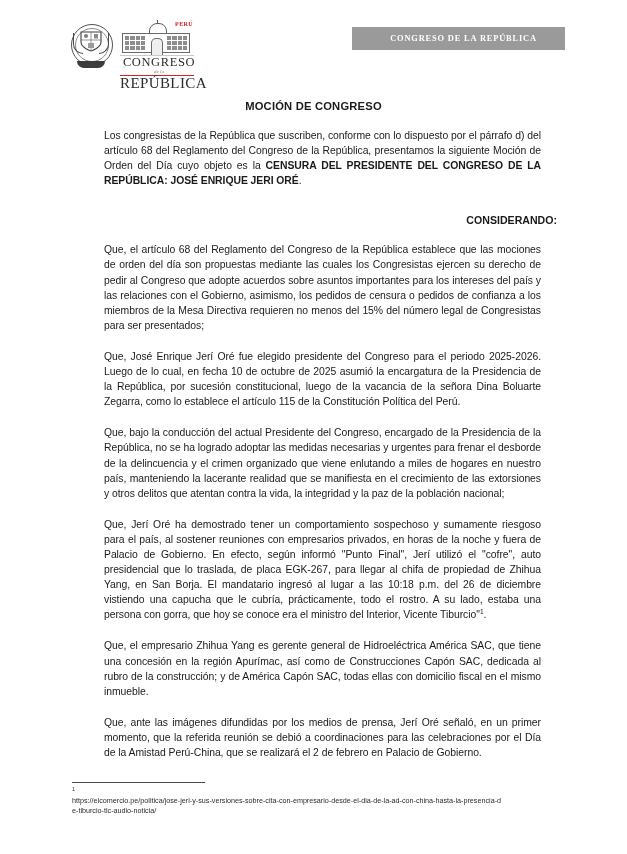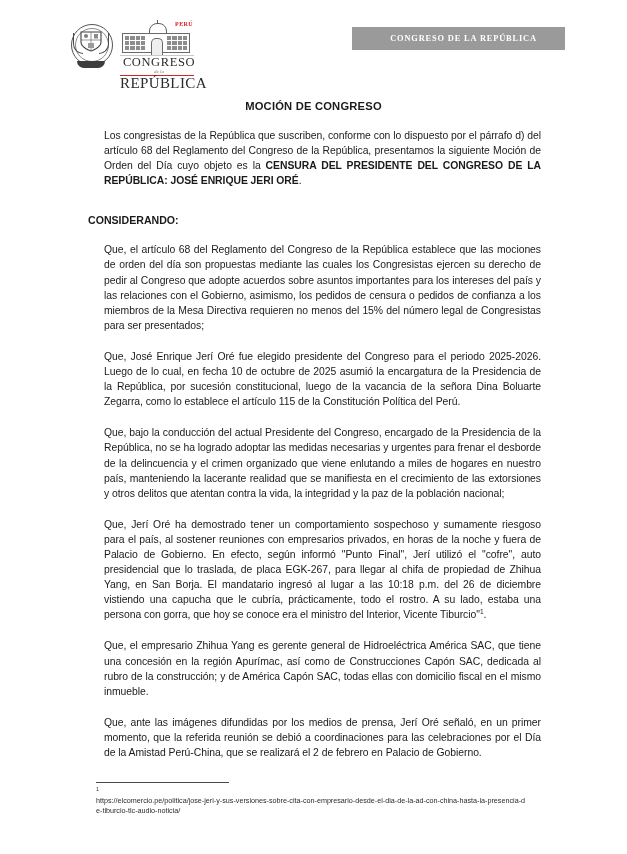--- a/index.html
+++ b/index.html
@@ -217,32 +217,33 @@
     text-align: justify;
     margin: 16px;
     letter-spacing: -0.05px;
   }
   .gap-lg { margin-top: 19px; }
   .gap-md { margin-top: 16px; }
   .section-head {
     font-size: 10.6px;
     font-weight: bold;
     margin: 26px 0 12px 0;
+    text-align: right;
   }
   b { font-weight: bold; }
   sup {
     font-size: 6.5px;
     vertical-align: super;
     line-height: 0;
   }
 
   
   .footnote {
     position: absolute;
-    left: 96px;
+    left: 72px;
     top: 782px;
     width: 460px;
   }
   .footnote-rule {
     width: 133px;
     height: 1px;
     background: #4a4a4a;
   }
   .footnote-marker {
     font-size: 5.5px;

